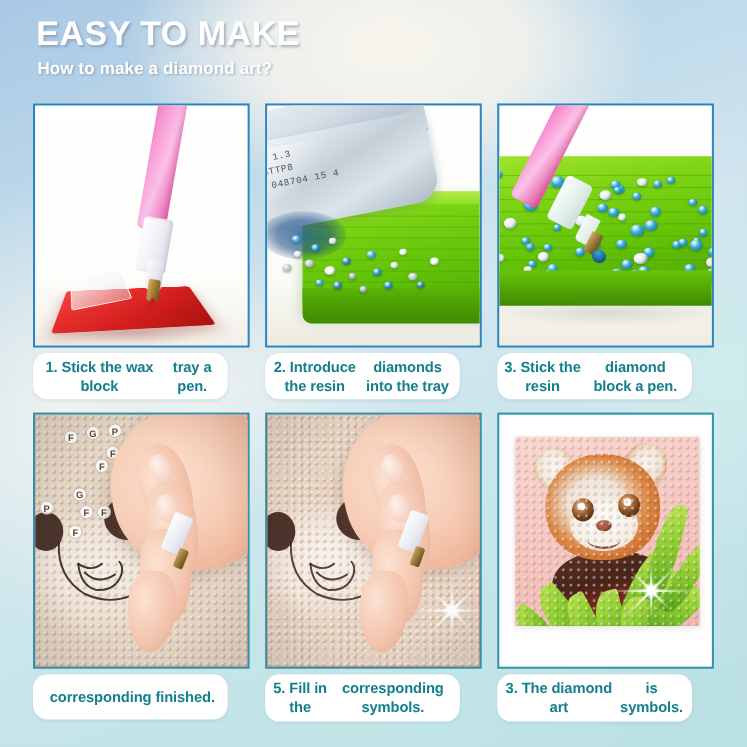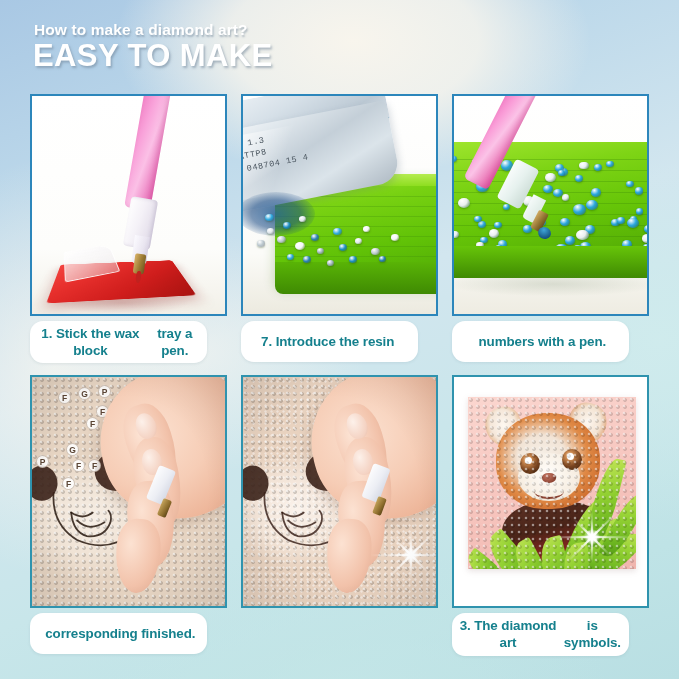--- a/index.html
+++ b/index.html
@@ -375,22 +375,22 @@
     background:radial-gradient(ellipse at 50% 50%, rgba(0,0,0,0) 58%, rgba(0,0,0,0.09) 100%);
   }
 </style>
 </head>
 <body>
 
 <div id="bg-base"></div>
 <div id="bg-warm"></div>
 
 <div id="header">
+  <div id="title">EASY TO MAKE</div>
   <div id="subtitle">How to make a diamond art?</div>
-  <div id="title">EASY TO MAKE</div>
 </div>
 
 <div id="grid">
 
   <div class="cell">
     <div class="photo">
       <div class="photo-inner">
         <div class="p1-bg"></div>
         <div class="p1-shadow"></div>
         <div class="p1-wax"></div>
@@ -452,21 +452,21 @@
             <div class="gem" style="left: 44px; top: 158px; width: 7px; height: 5.74px; background: radial-gradient(circle at 34% 28%, rgb(255, 255, 255) 0%, rgb(46, 169, 224) 48%, rgba(0, 0, 0, 0.35) 100%); box-shadow: rgba(40, 70, 20, 0.35) 0px 1px 2px;"></div>
             <div class="gem" style="left: 106px; top: 160px; width: 8px; height: 6.56px; background: radial-gradient(circle at 34% 28%, rgb(255, 255, 255) 0%, rgb(29, 142, 196) 48%, rgba(0, 0, 0, 0.35) 100%); box-shadow: rgba(40, 70, 20, 0.35) 0px 1px 2px;"></div>
             <div class="gem" style="left: 24px; top: 132px; width: 7px; height: 5.74px; background: radial-gradient(circle at 34% 28%, rgb(255, 255, 255) 0%, rgb(223, 231, 236) 48%, rgba(0, 0, 0, 0.35) 100%); box-shadow: rgba(40, 70, 20, 0.35) 0px 1px 2px;"></div>
             <div class="gem" style="left: 14px; top: 144px; width: 8px; height: 6.56px; background: radial-gradient(circle at 34% 28%, rgb(255, 255, 255) 0%, rgb(185, 198, 205) 48%, rgba(0, 0, 0, 0.35) 100%); box-shadow: rgba(40, 70, 20, 0.35) 0px 1px 2px;"></div>
             <div class="gem" style="left: 120px; top: 130px; width: 7px; height: 5.74px; background: radial-gradient(circle at 34% 28%, rgb(255, 255, 255) 0%, rgb(244, 247, 248) 48%, rgba(0, 0, 0, 0.35) 100%); box-shadow: rgba(40, 70, 20, 0.35) 0px 1px 2px;"></div>
             <div class="gem" style="left: 136px; top: 160px; width: 7px; height: 5.74px; background: radial-gradient(circle at 34% 28%, rgb(255, 255, 255) 0%, rgb(42, 127, 181) 48%, rgba(0, 0, 0, 0.35) 100%); box-shadow: rgba(40, 70, 20, 0.35) 0px 1px 2px;"></div>
           </div>
       </div>
     </div>
     <div class="caption">
-      <span>7. Introduce the resin</span>&nbsp;
+      <span>2. Introduce the resin</span>&nbsp;<span>diamonds into the tray</span>
     </div>
   </div>
 
   <div class="cell">
     <div class="photo">
       <div class="photo-inner">
         <div class="p3-bg"></div>
         <div class="p3-tray"></div>
         <div class="p3-lines" id="p3-lines">
             <i style="top: 3px;"></i>
@@ -541,21 +541,21 @@
         <div class="p3-tray-front"></div>
         <div class="p3-shadow"></div>
         <div class="p3-pen"></div>
         <div class="p3-collar"></div>
         <div class="p3-tip"></div>
         <div class="p3-metal"></div>
         <div class="p3-gemtip"></div>
       </div>
     </div>
     <div class="caption">
-      &nbsp;<span>numbers with a pen.</span>
+      <span>3. Stick the resin</span>&nbsp;<span>diamond block a pen.</span>
     </div>
   </div>
 
   <div class="cell row2">
     <div class="photo">
       <div class="photo-inner">
         <div class="canvas-base p4-base"></div>
         <div class="dots"></div>
         <div id="p4-face">
             <svg viewBox="0 0 197 233" style="position:absolute;inset:0;width:100%;height:100%;">
@@ -638,20 +638,23 @@
             <div class="ray" style="width: 52px; transform: translate(-50%, -50%) rotate(45deg);"></div>
             <div class="ray" style="width: 52px; transform: translate(-50%, -50%) rotate(90deg);"></div>
             <div class="ray" style="width: 32px; transform: translate(-50%, -50%) rotate(135deg);"></div>
             <div class="ray" style="width: 32px; transform: translate(-50%, -50%) rotate(180deg);"></div>
             <div class="ray" style="width: 32px; transform: translate(-50%, -50%) rotate(225deg);"></div>
             <div class="ray" style="width: 32px; transform: translate(-50%, -50%) rotate(270deg);"></div>
             <div class="ray" style="width: 68px; transform: translate(-50%, -50%) rotate(315deg);"></div>
           </div>
         <div class="vign"></div>
       </div>
+    </div>
+    <div class="caption">
+      <span>5. Fill in the</span>&nbsp;<span>corresponding symbols.</span>
     </div>
   </div>
 
   <div class="cell row2">
     <div class="photo">
       <div class="photo-inner">
         <div class="p6-bg"></div>
         <div class="p6-frame">
           <div class="p6-sky"></div>
           <div class="p6-ear-l"></div>

